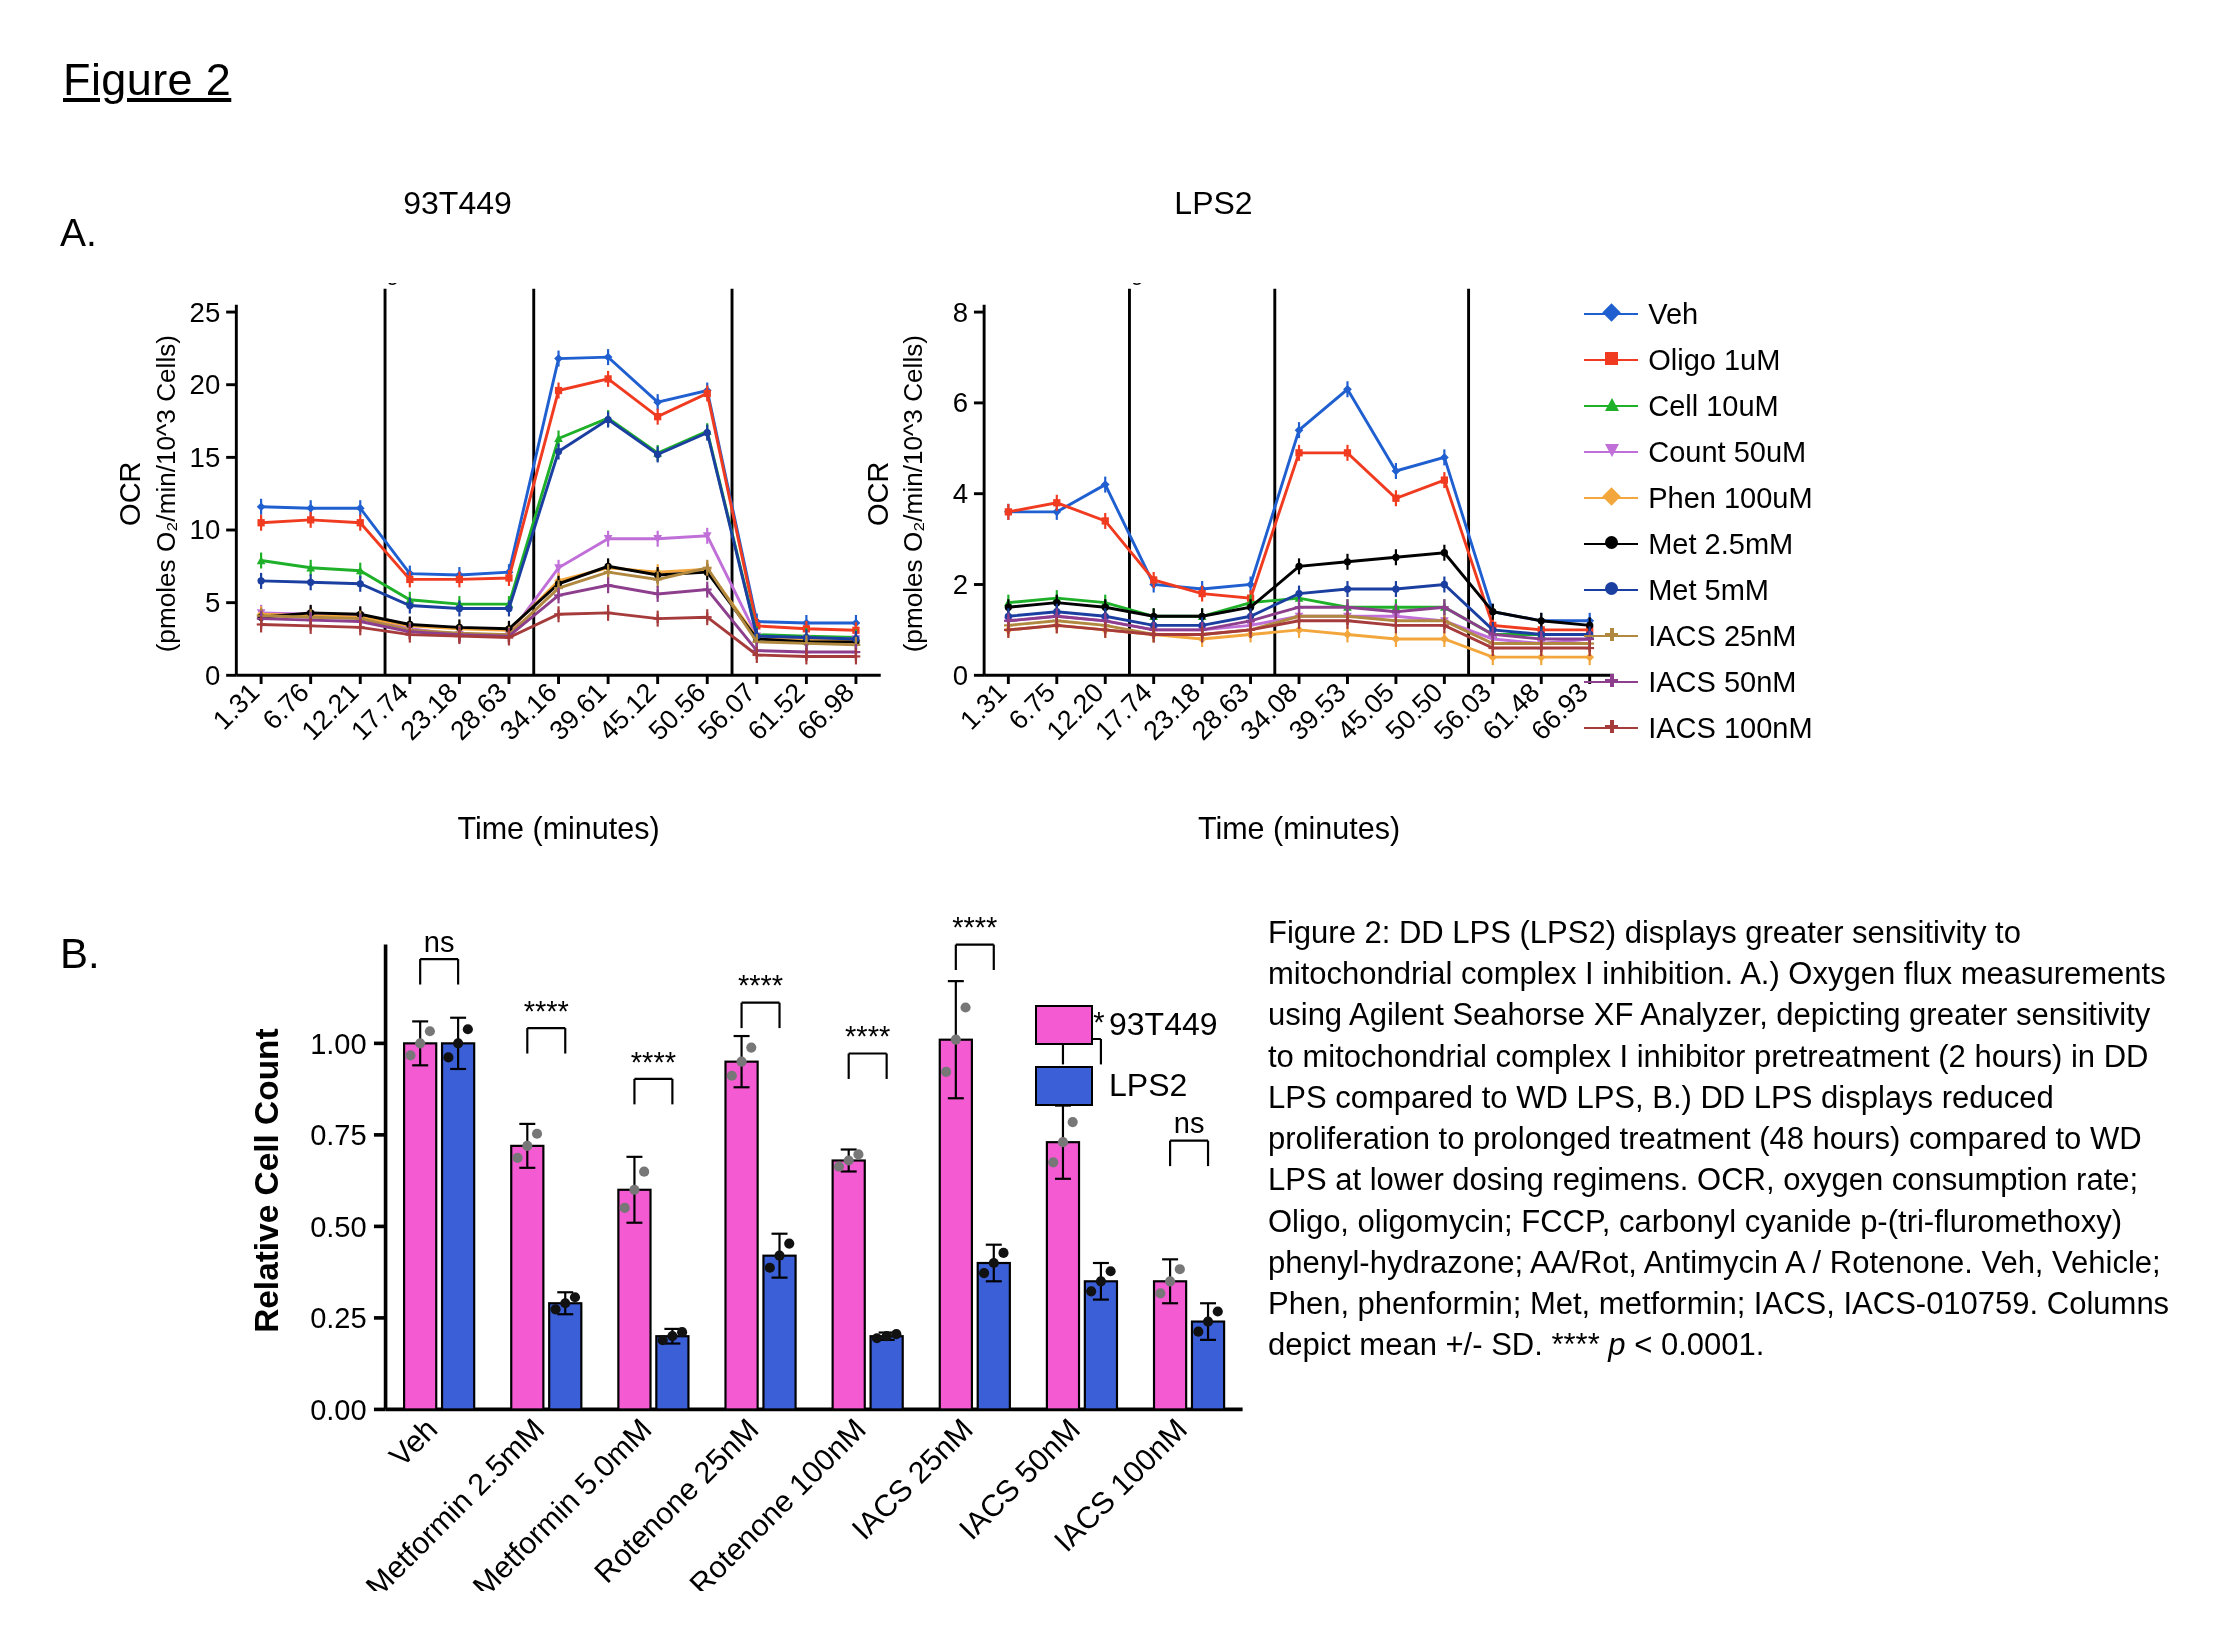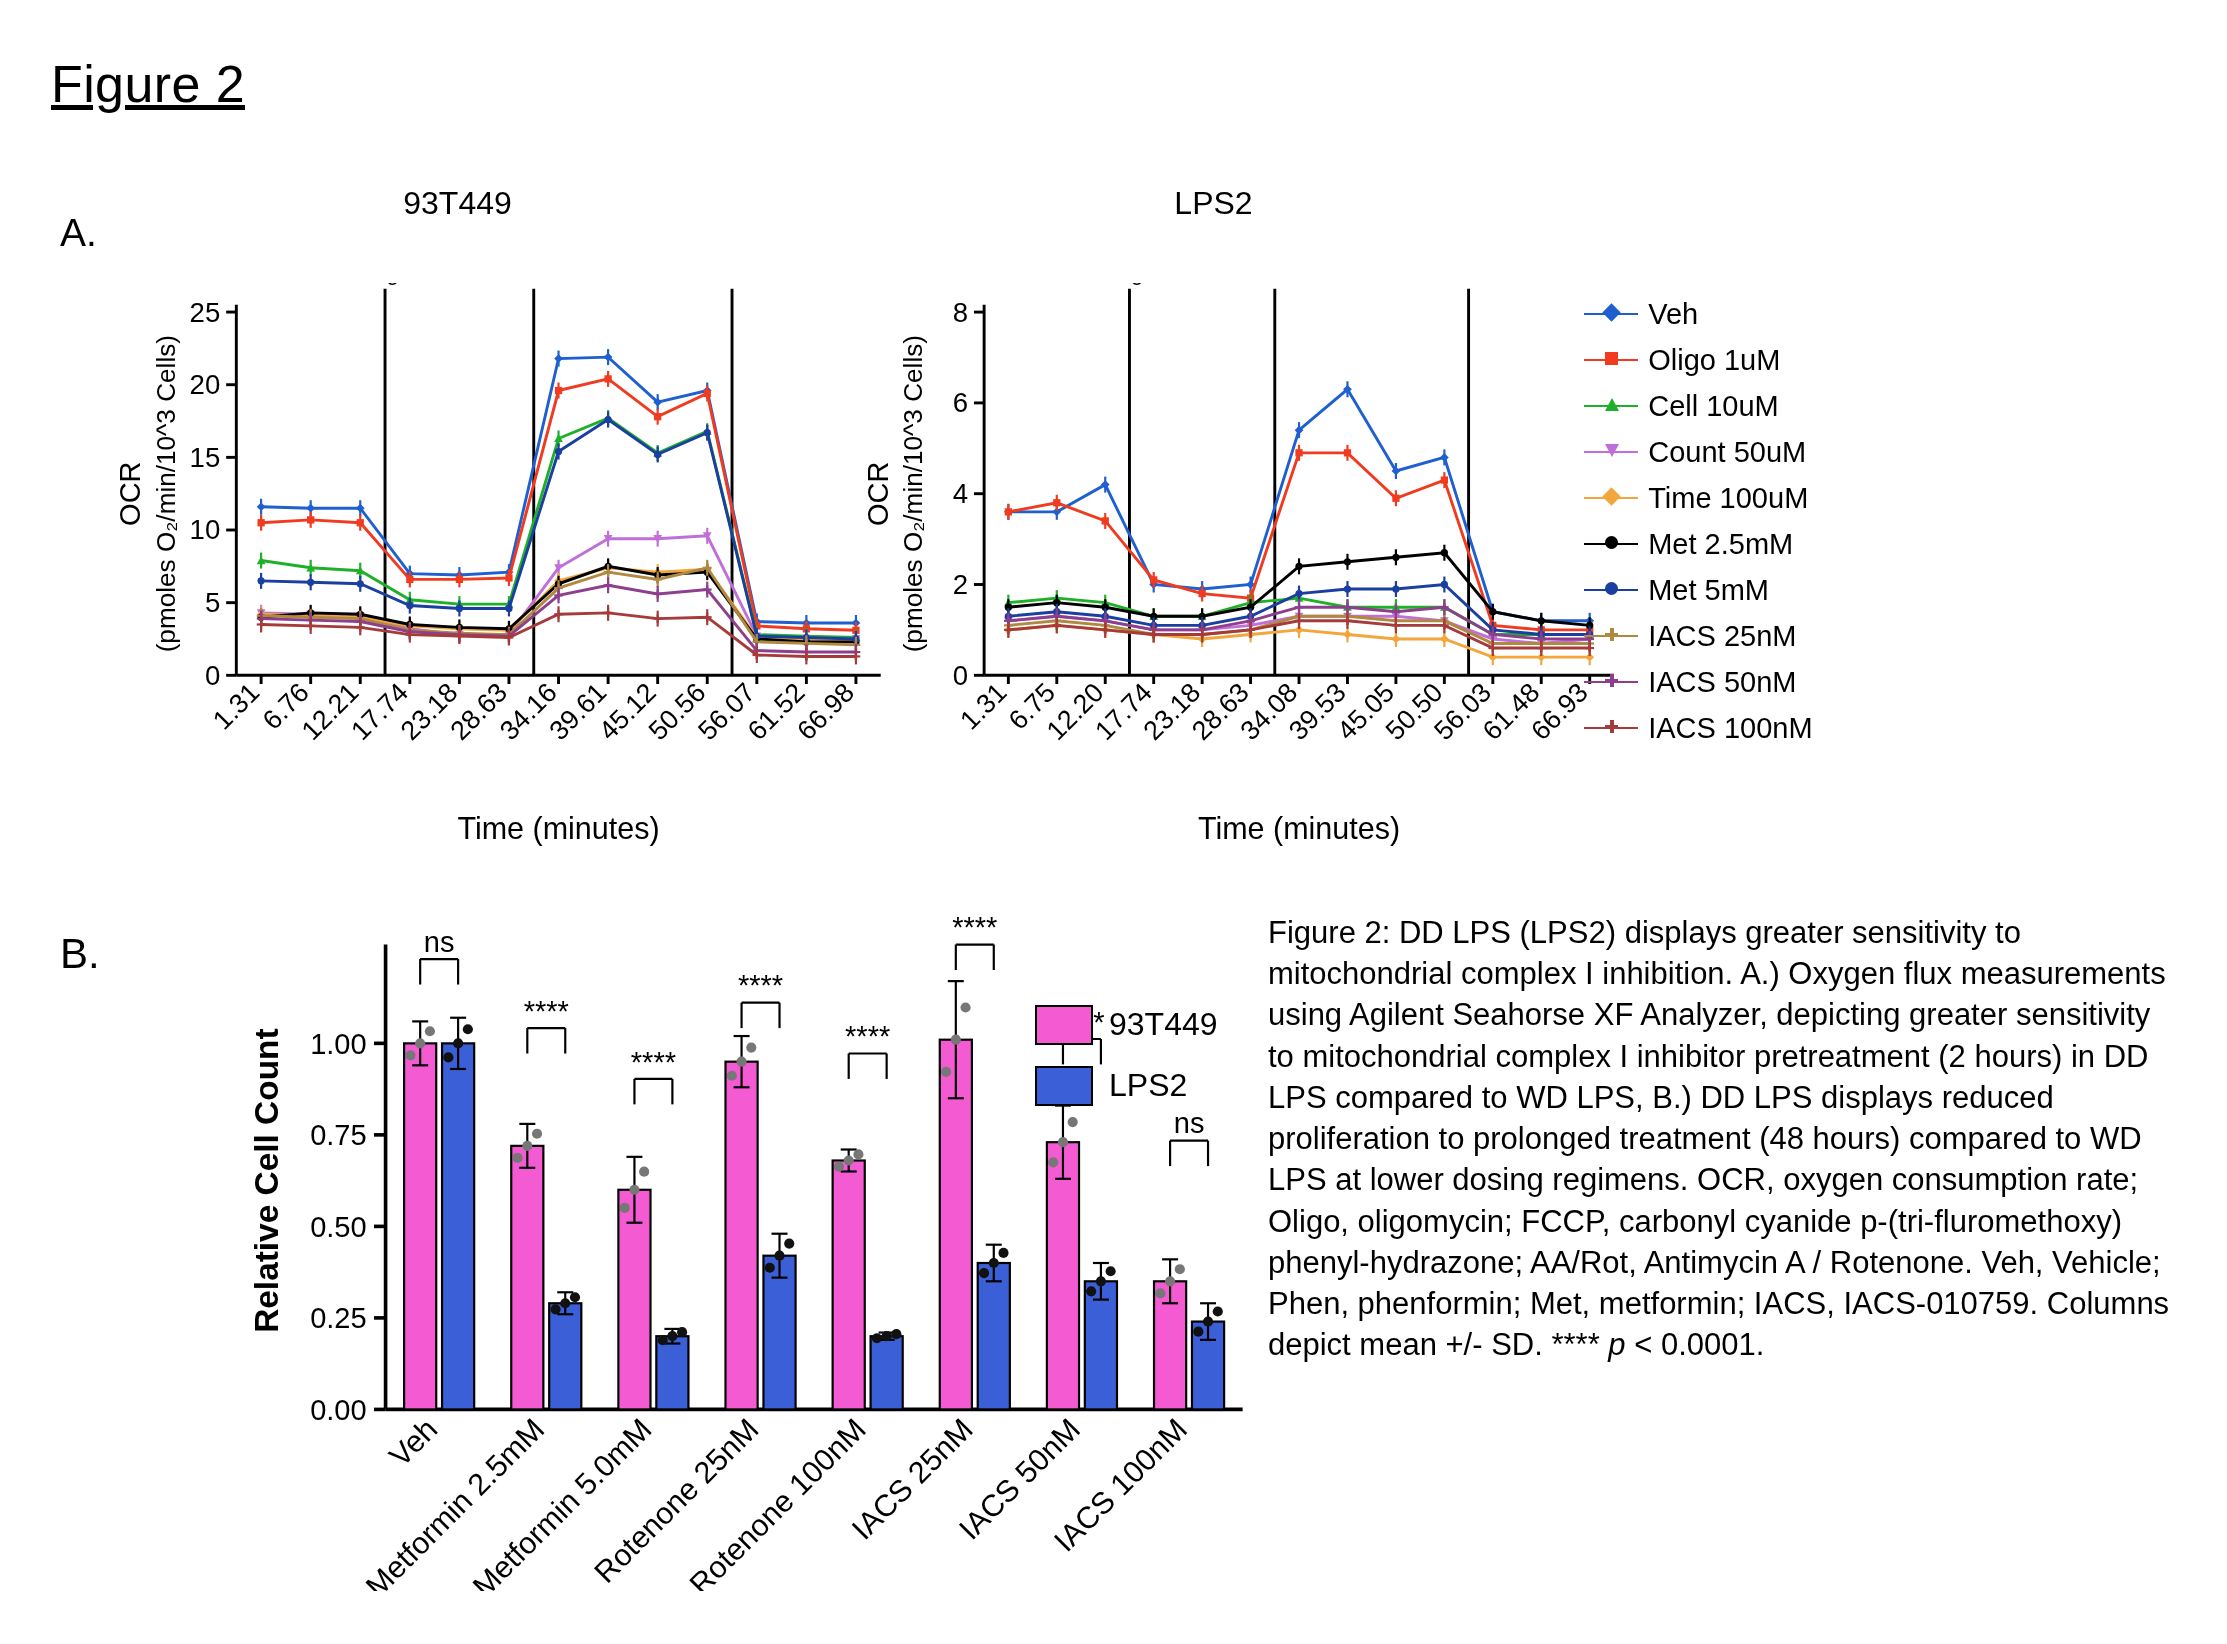--- a/index.html
+++ b/index.html
@@ -2,21 +2,21 @@
 <html style="font-size:11.6px"><head>
 <meta charset="utf-8">
 <style>
   html,body{margin:0;padding:0;}
   body{
     width:2227px;height:1645px;background:#ffffff;
     font-family:"Liberation Sans", sans-serif;
     color:#000;position:relative;overflow:hidden;
   }
   .fig-title{
-    position:absolute;left:51px;top:54px;font-size:52px;
+    position:absolute;left:63px;top:54px;font-size:45px;
     text-decoration:underline;letter-spacing:0.4px;
   }
   .panel-letter{position:absolute;font-size:39px;}
   .panelA-letter{left:60px;top:211px;}
   .panelB-letter{left:60px;top:930px;font-size:42px;}
 
   .chart-title{position:absolute;font-size:32px;text-align:center;}
 
   svg{position:absolute;}
 
@@ -1117,21 +1117,21 @@
         <div class="ln" style="background: rgb(192, 111, 216);"></div>
         <div class="mk" style="background: transparent; width: 0px; height: 0px; border-left: 7.3px solid transparent; border-right: 7.3px solid transparent; border-top: 13px solid rgb(192, 111, 216);"></div>
       </div>
       <div class="lbl">Count 50uM</div>
     </div>
     <div class="row">
       <div class="sym">
         <div class="ln" style="background: rgb(242, 166, 59);"></div>
         <div class="mk" style="background: rgb(242, 166, 59); transform: rotate(45deg);"></div>
       </div>
-      <div class="lbl">Time 100uM</div>
+      <div class="lbl">Phen 100uM</div>
     </div>
     <div class="row">
       <div class="sym">
         <div class="ln" style="background: rgb(0, 0, 0);"></div>
         <div class="mk" style="background: rgb(0, 0, 0); border-radius: 50%;"></div>
       </div>
       <div class="lbl">Met 2.5mM</div>
     </div>
     <div class="row">
       <div class="sym">

